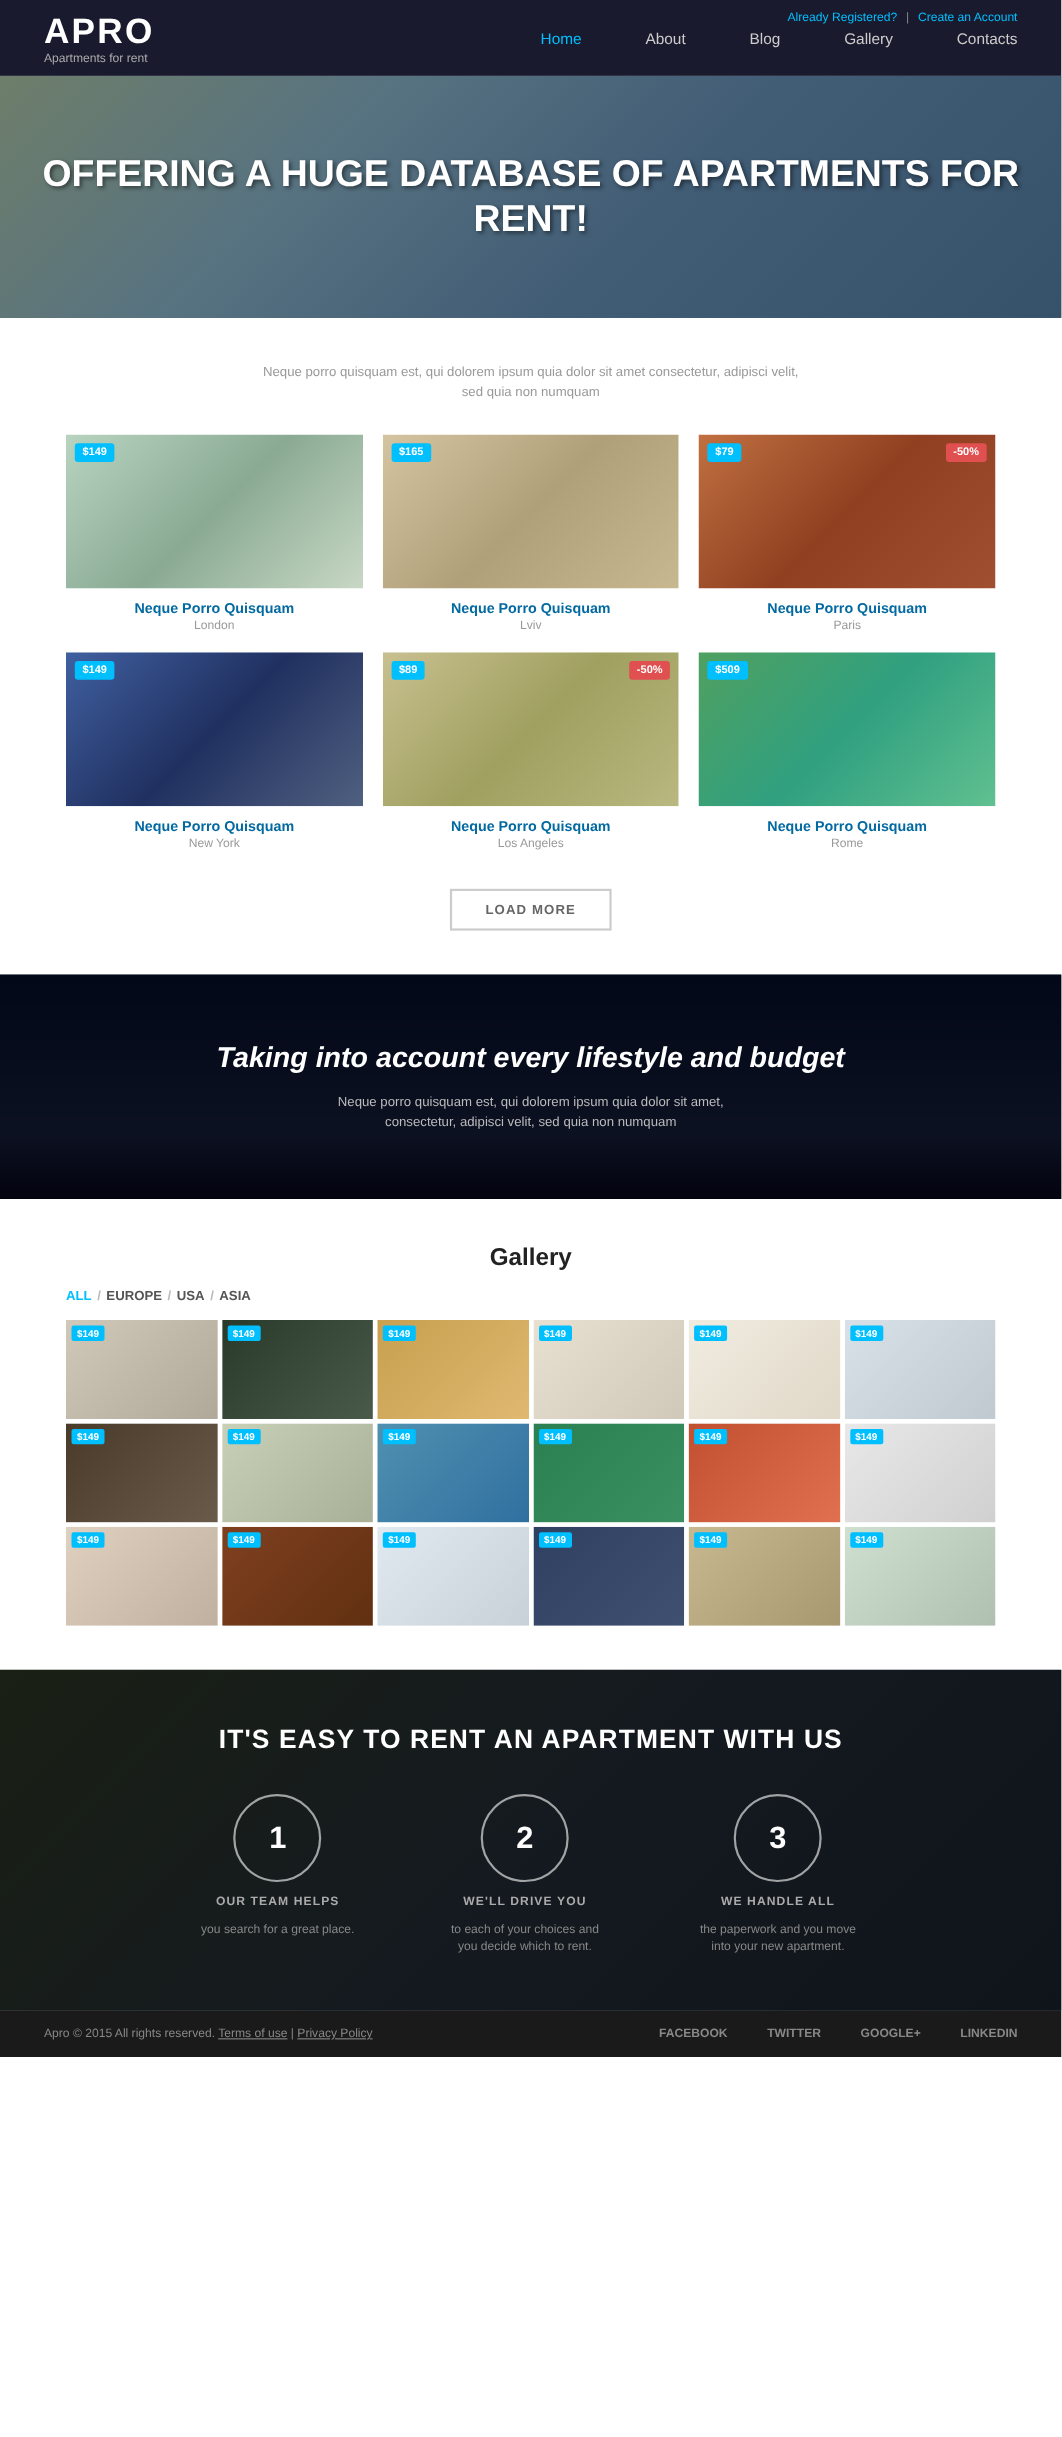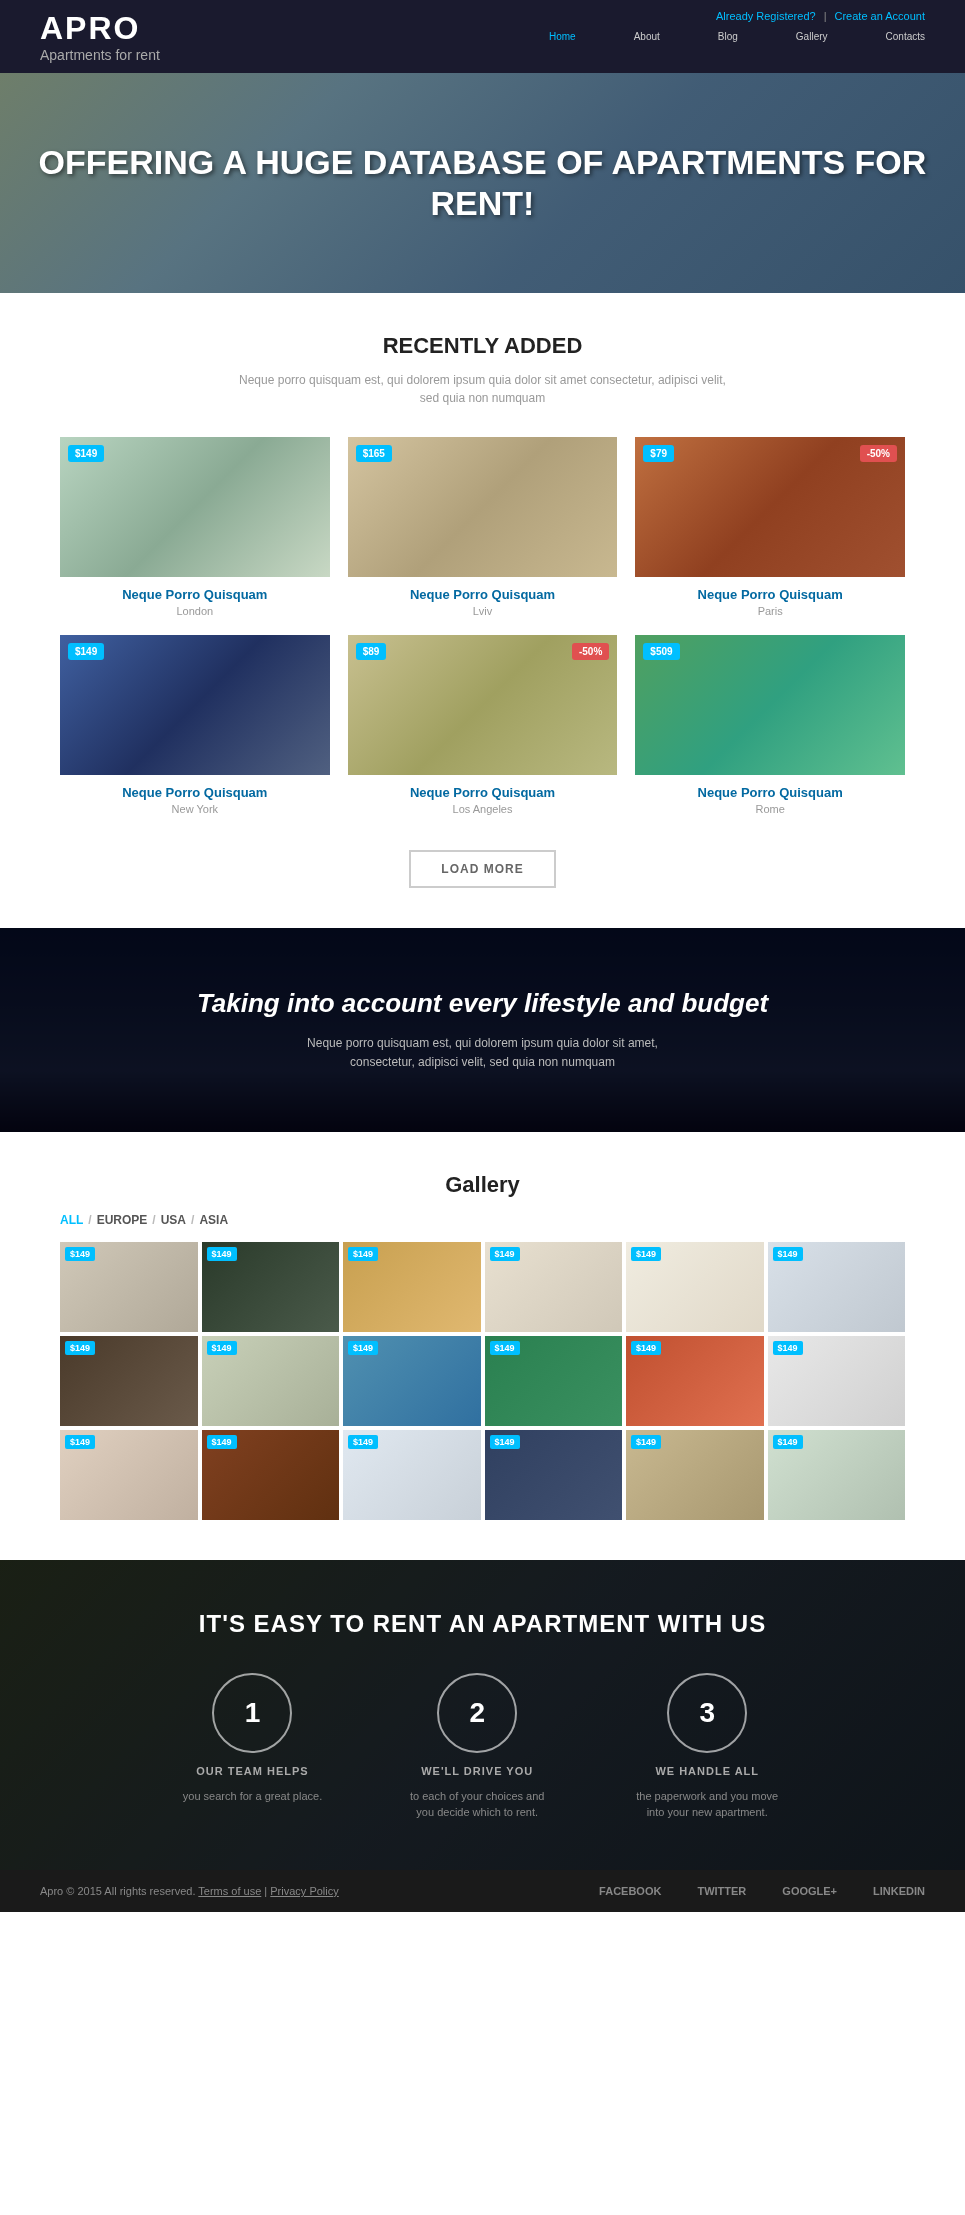--- a/index.html
+++ b/index.html
@@ -9,23 +9,23 @@
     .header {
       background: #1a1a2e;
       padding: 10px 40px;
       display: flex;
       align-items: center;
       justify-content: space-between;
       position: relative;
     }
     .logo-area { display: flex; flex-direction: column; }
     .logo-title { color: #fff; font-size: 32px; font-weight: 900; letter-spacing: 2px; }
-    .logo-subtitle { color: #aaa; font-size: 14px; }
+    .logo-subtitle { color: #aaa; font-size: 11px; }
     .nav-links { display: flex; align-items: center; gap: 20px; }
-    .nav-link { color: #ccc; text-decoration: none; font-size: 10px; padding-left: 38px; }
+    .nav-link { color: #ccc; text-decoration: none; font-size: 14px; padding-left: 38px; }
     .nav-link.active { color: #00bfff; }
     .header-auth { display: flex; align-items: center; gap: 8px; font-size: 11px; position: absolute; top: 10px; right: 40px; }
     .header-auth a { color: #00bfff; text-decoration: none; }
     .header-auth span { color: #888; }
 
     
     .hero {
       background: linear-gradient(rgba(0,0,0,0.5), rgba(0,0,0,0.5)), #5a7a8a;
       height: 220px;
       display: flex;
@@ -329,21 +329,20 @@
 </header>
 
 <section class="hero">
   <div class="hero-bg"></div>
   <div class="hero-text">
     <h1 class="hero-title">OFFERING A HUGE DATABASE OF APARTMENTS FOR RENT!</h1>
   </div>
 </section>
 
 <section class="section-recently">
-  <h2 class="section-title">RECENTLY ADDED</h2>
   <p class="section-subtitle">Neque porro quisquam est, qui dolorem ipsum quia dolor sit amet consectetur, adipisci velit, sed quia non numquam</p>
 
   <div class="cards-grid">
 
     <div class="card">
       <div class="card-img">
         <div class="card-img-inner img-bedroom"></div>
         <span class="price-tag">$149</span>
       </div>
       <div class="card-name">Neque Porro Quisquam</div>

